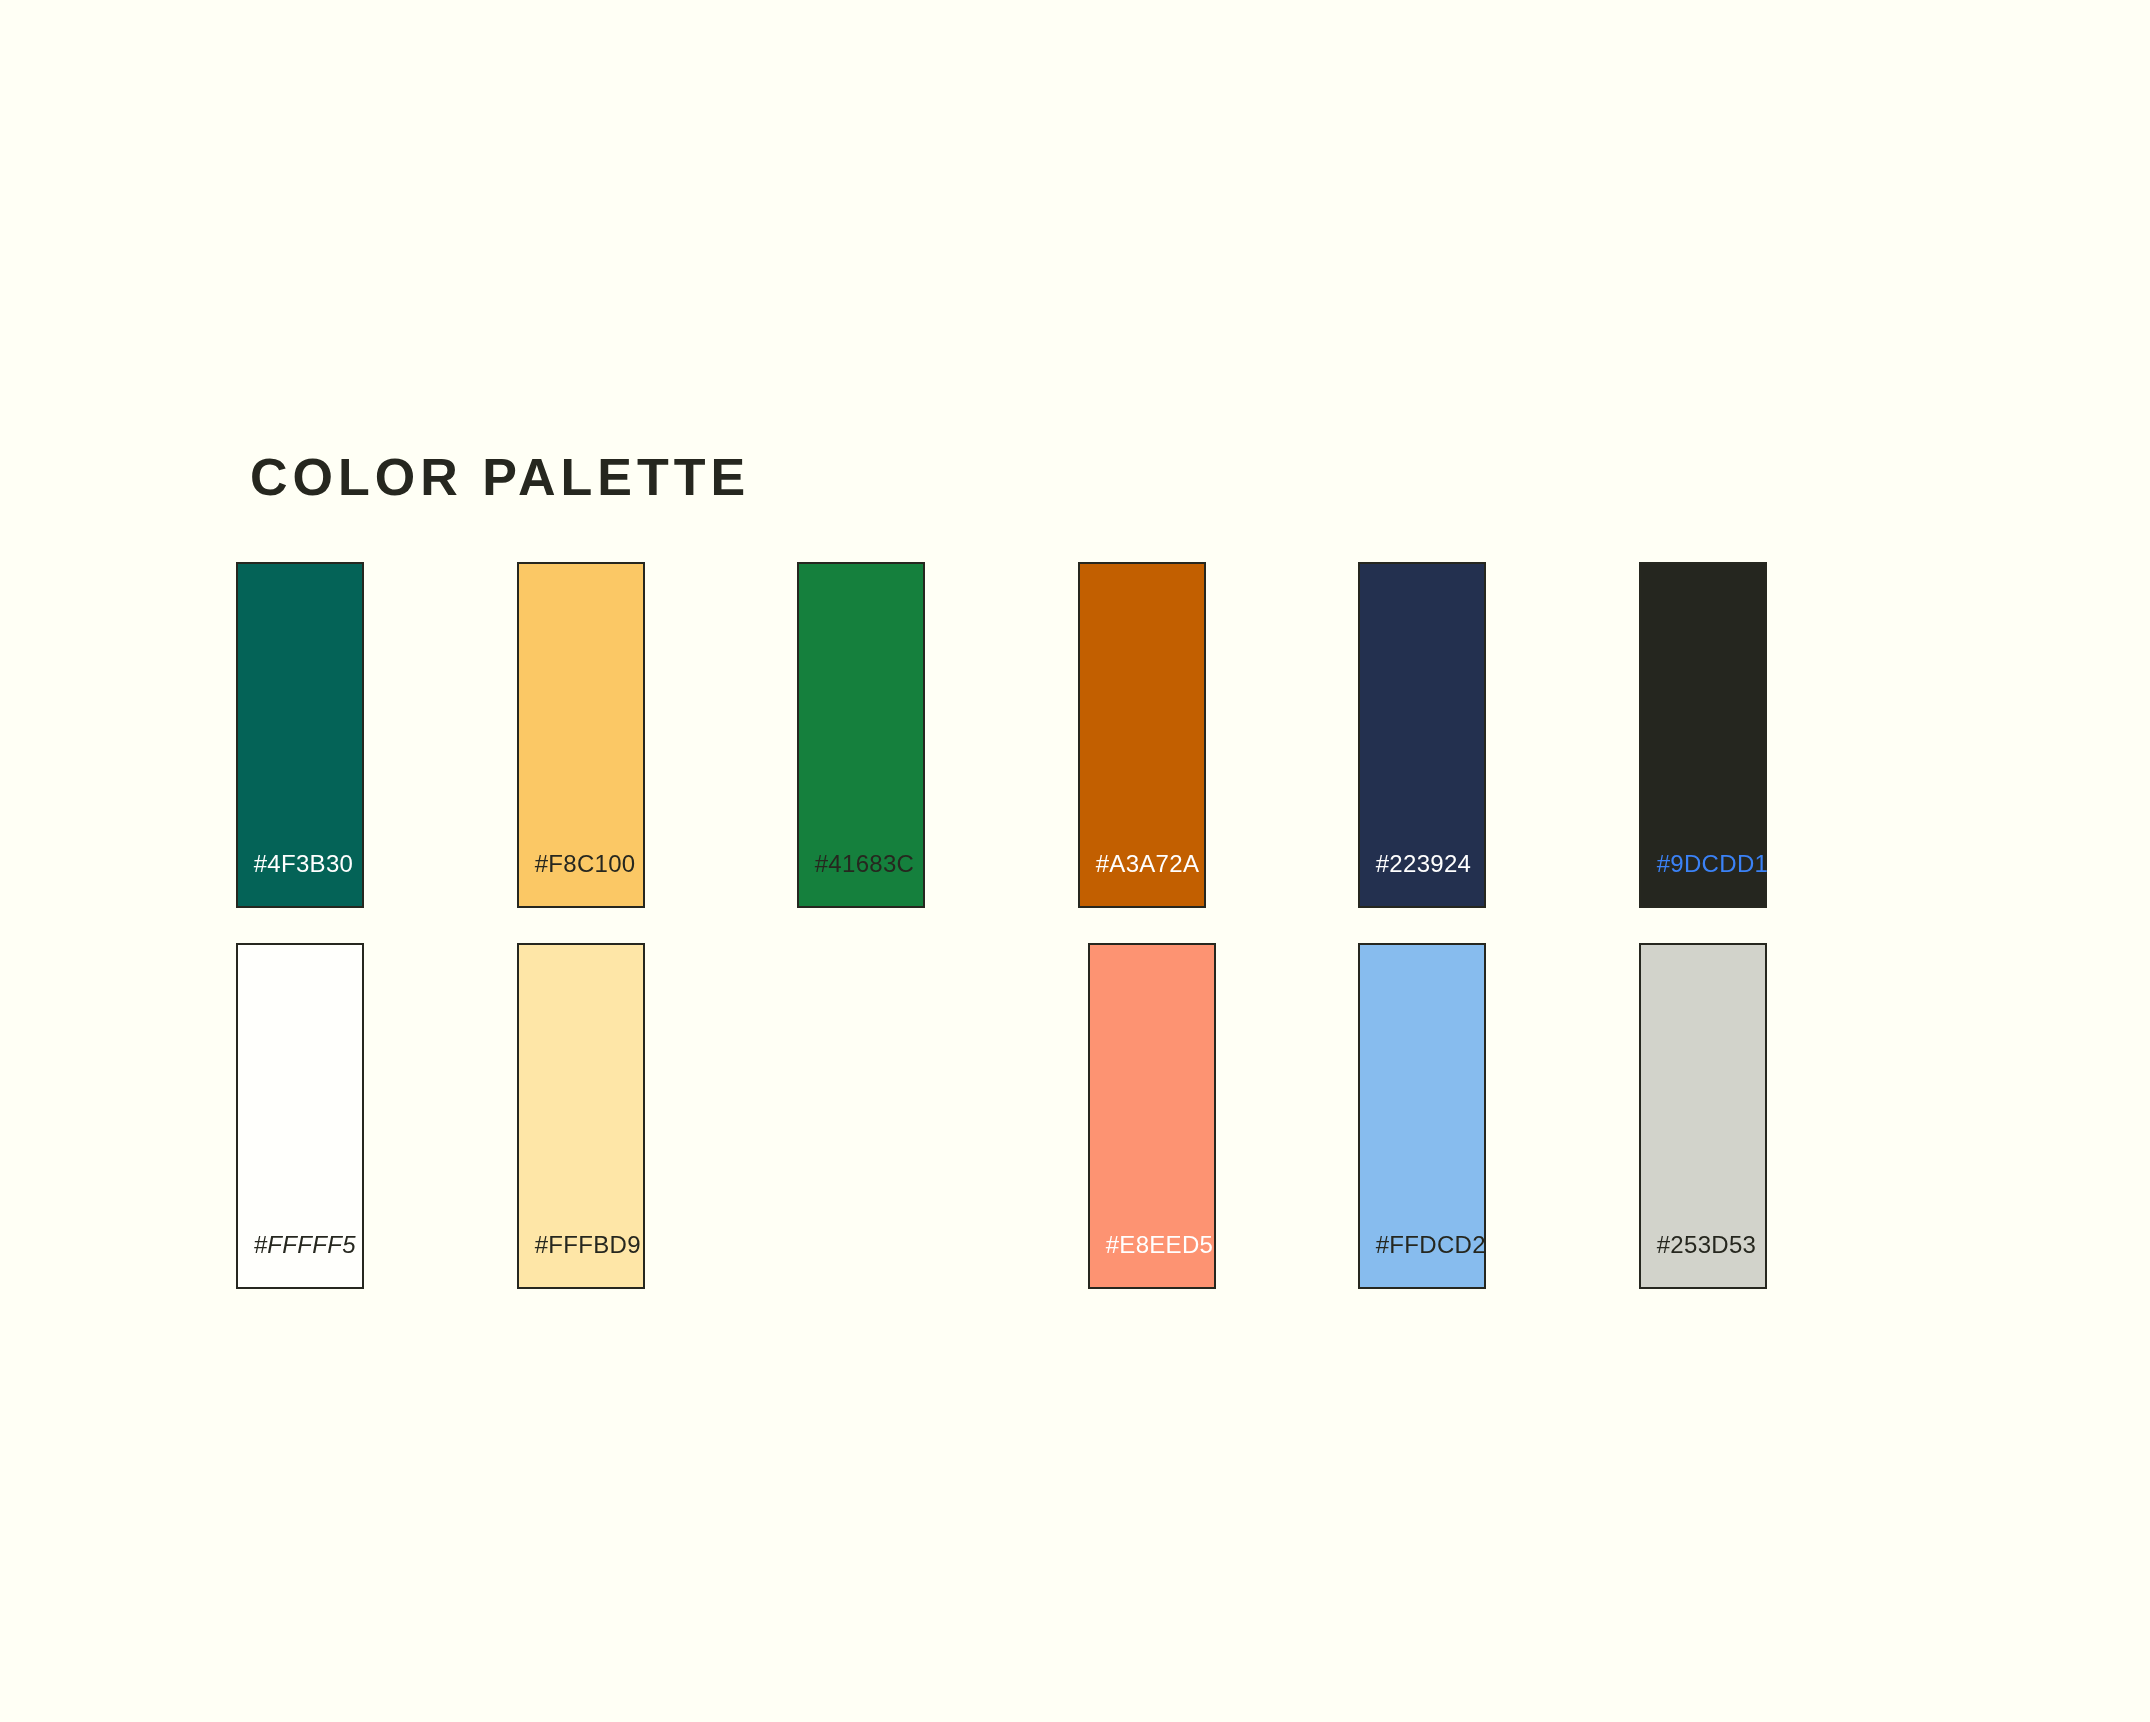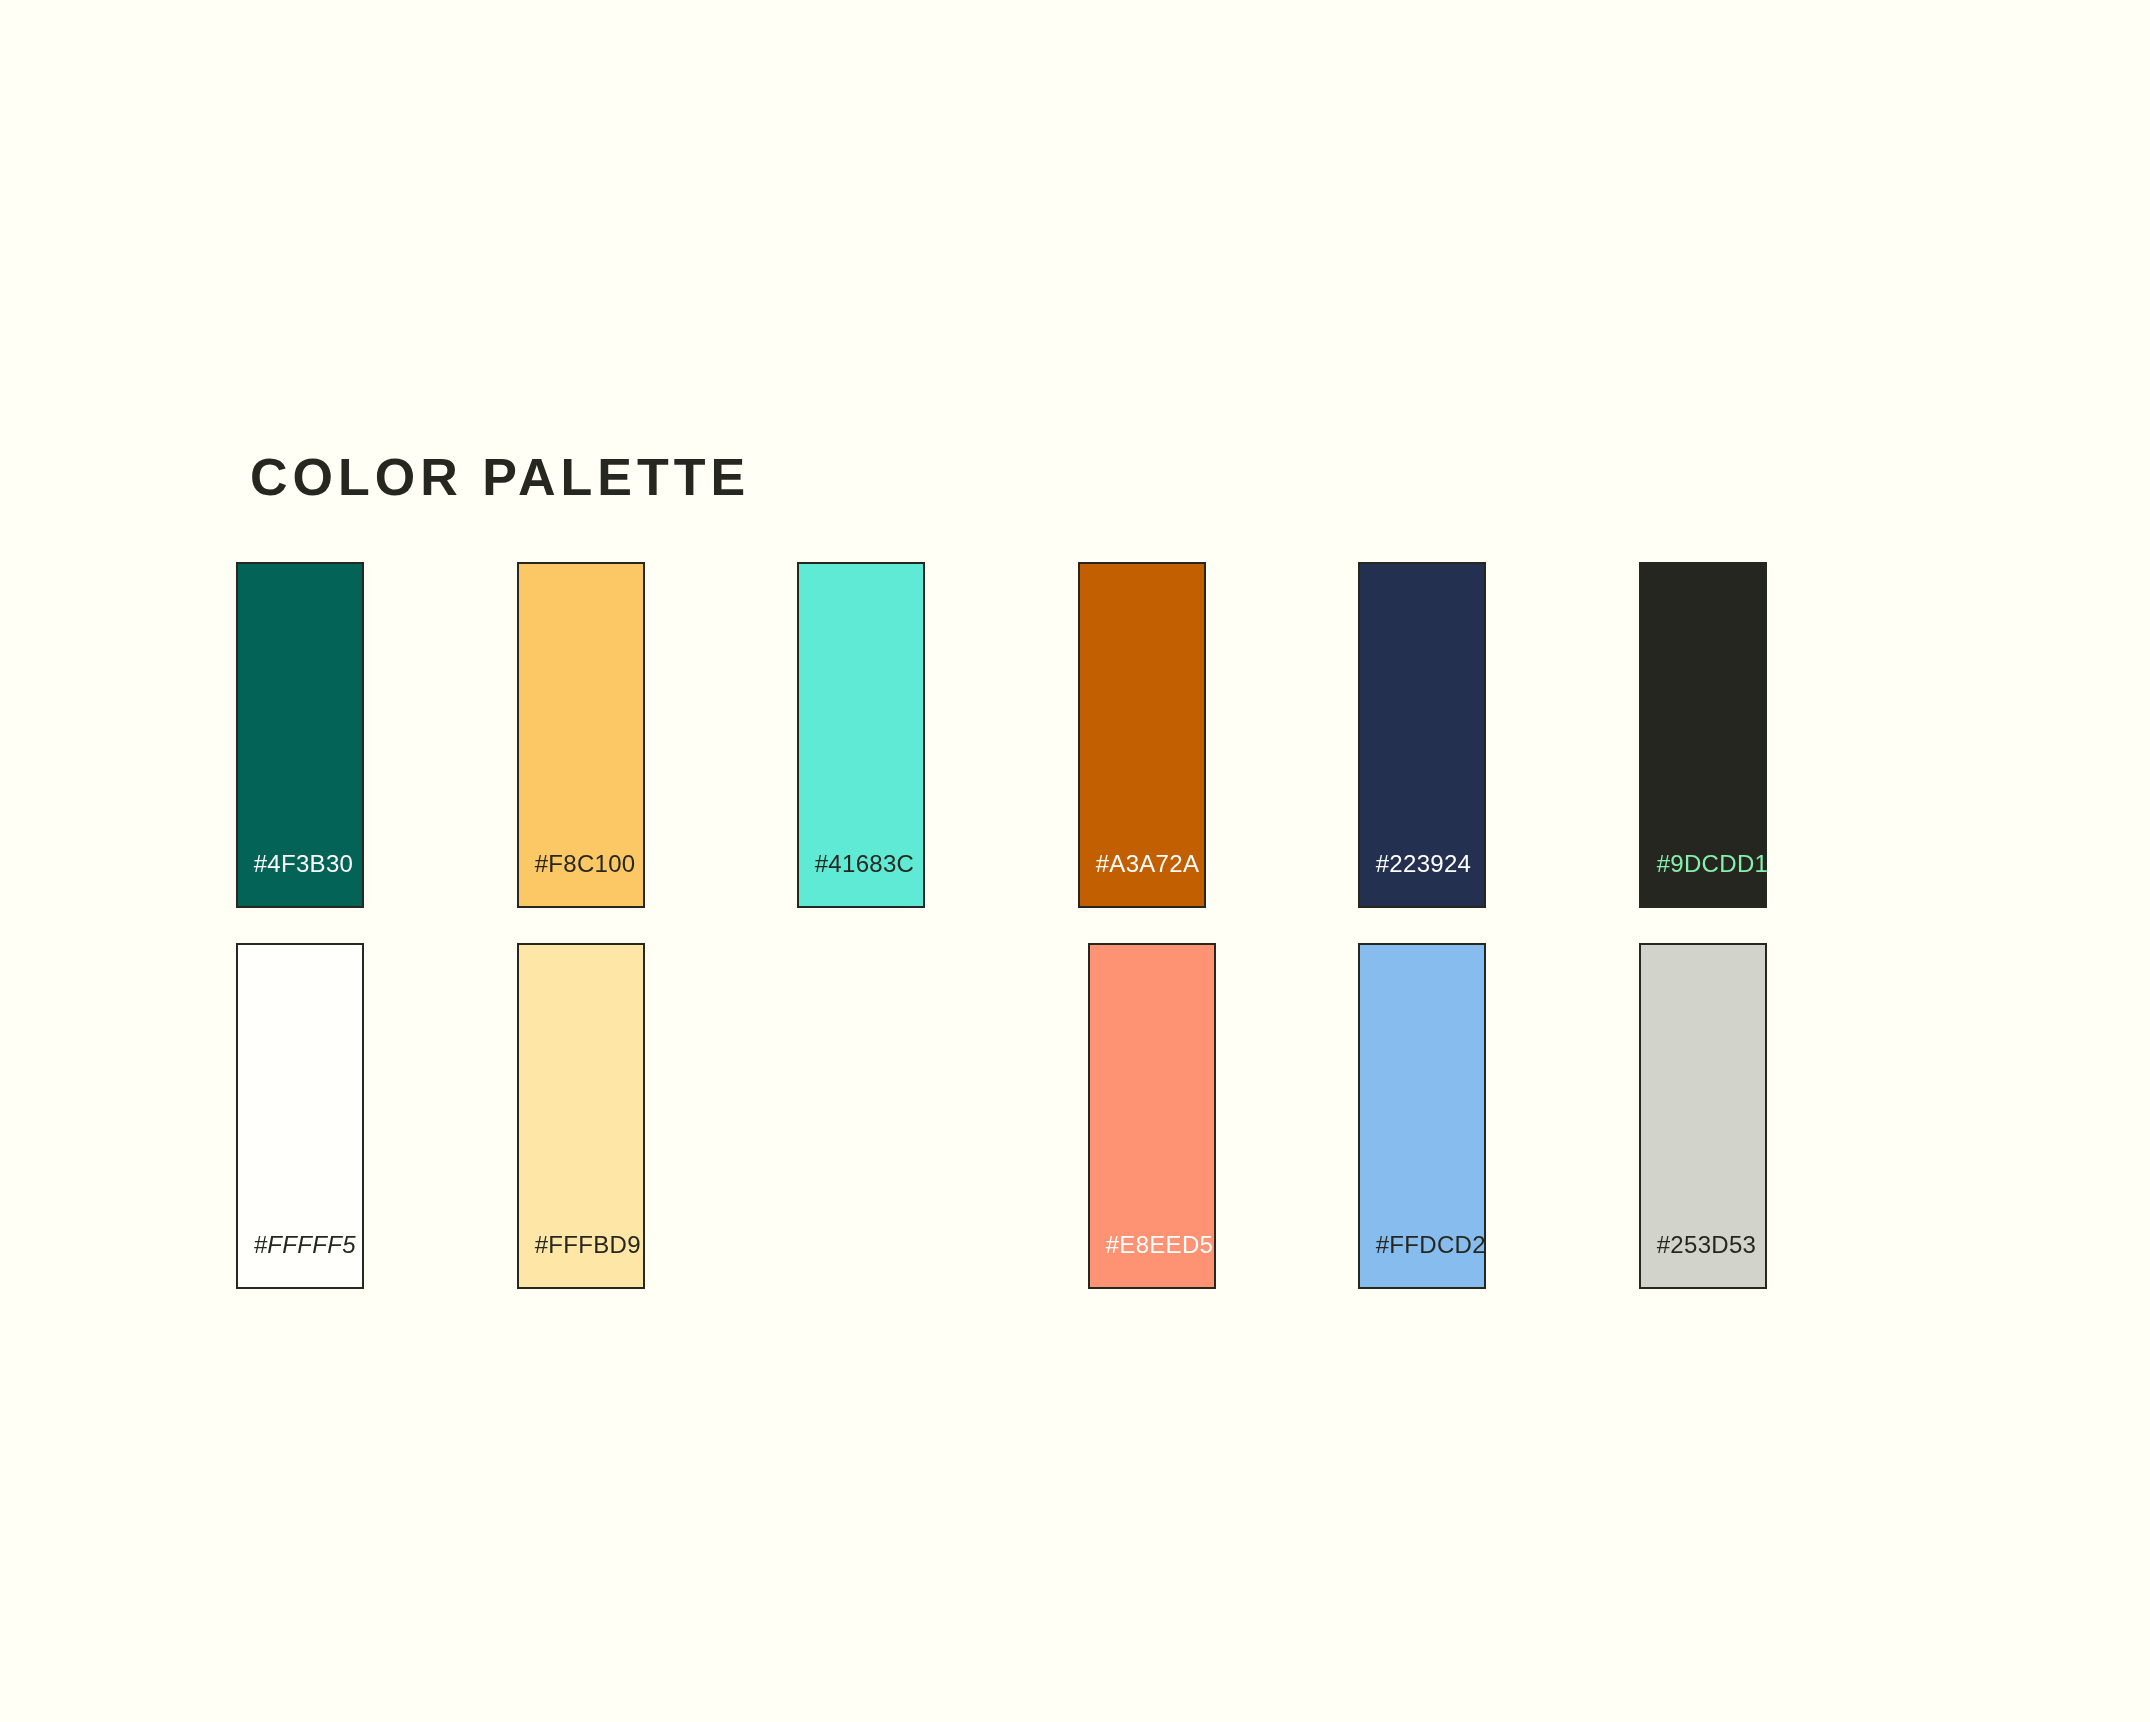--- a/index.html
+++ b/index.html
@@ -95,37 +95,37 @@
           <div class="swatch" style="background: rgb(4, 99, 87); border-color: rgb(38, 39, 31);">
             <span class="swatch-label" style="color: rgb(255, 255, 255);">#4F3B30</span>
           </div>
         </div>
         <div class="swatch-cell" style="left: 281px;">
           <div class="swatch" style="background: rgb(251, 200, 101); border-color: rgb(38, 39, 31); text-align: center;">
             <span class="swatch-label" style="color: rgb(38, 39, 31);">#F8C100</span>
           </div>
         </div>
         <div class="swatch-cell" style="left: 561px;">
-          <div class="swatch" style="background: #5eead4; border-color: rgb(38, 39, 31);">
+          <div class="swatch" style="background: #15803d; border-color: rgb(38, 39, 31);">
             <span class="swatch-label" style="color: rgb(38, 39, 31);">#41683C</span>
           </div>
         </div>
         <div class="swatch-cell" style="left: 842px;">
           <div class="swatch" style="background: rgb(194, 95, 0); border-color: rgb(38, 39, 31);">
             <span class="swatch-label" style="color: rgb(255, 255, 255);">#A3A72A</span>
           </div>
         </div>
         <div class="swatch-cell" style="left: 1122px;">
           <div class="swatch" style="background: rgb(35, 48, 79); border-color: rgb(38, 39, 31);">
             <span class="swatch-label" style="color: rgb(255, 255, 255);">#223924</span>
           </div>
         </div>
         <div class="swatch-cell" style="left: 1403px;">
           <div class="swatch" style="background: rgb(37, 38, 31); border-color: rgb(38, 39, 31);">
-            <span class="swatch-label" style="color: #86efac;">#9DCDD1</span>
+            <span class="swatch-label" style="color: #3b82f6;">#9DCDD1</span>
           </div>
         </div>
       </div>
     <div class="swatch-row" id="row-2">
         <div class="swatch-cell" style="left: 0px; font-style: italic;">
           <div class="swatch" style="background: rgb(255, 255, 252); border-color: rgb(38, 39, 31);">
             <span class="swatch-label" style="color: rgb(38, 39, 31);">#FFFFF5</span>
           </div>
         </div>
         <div class="swatch-cell" style="left: 281px;">

